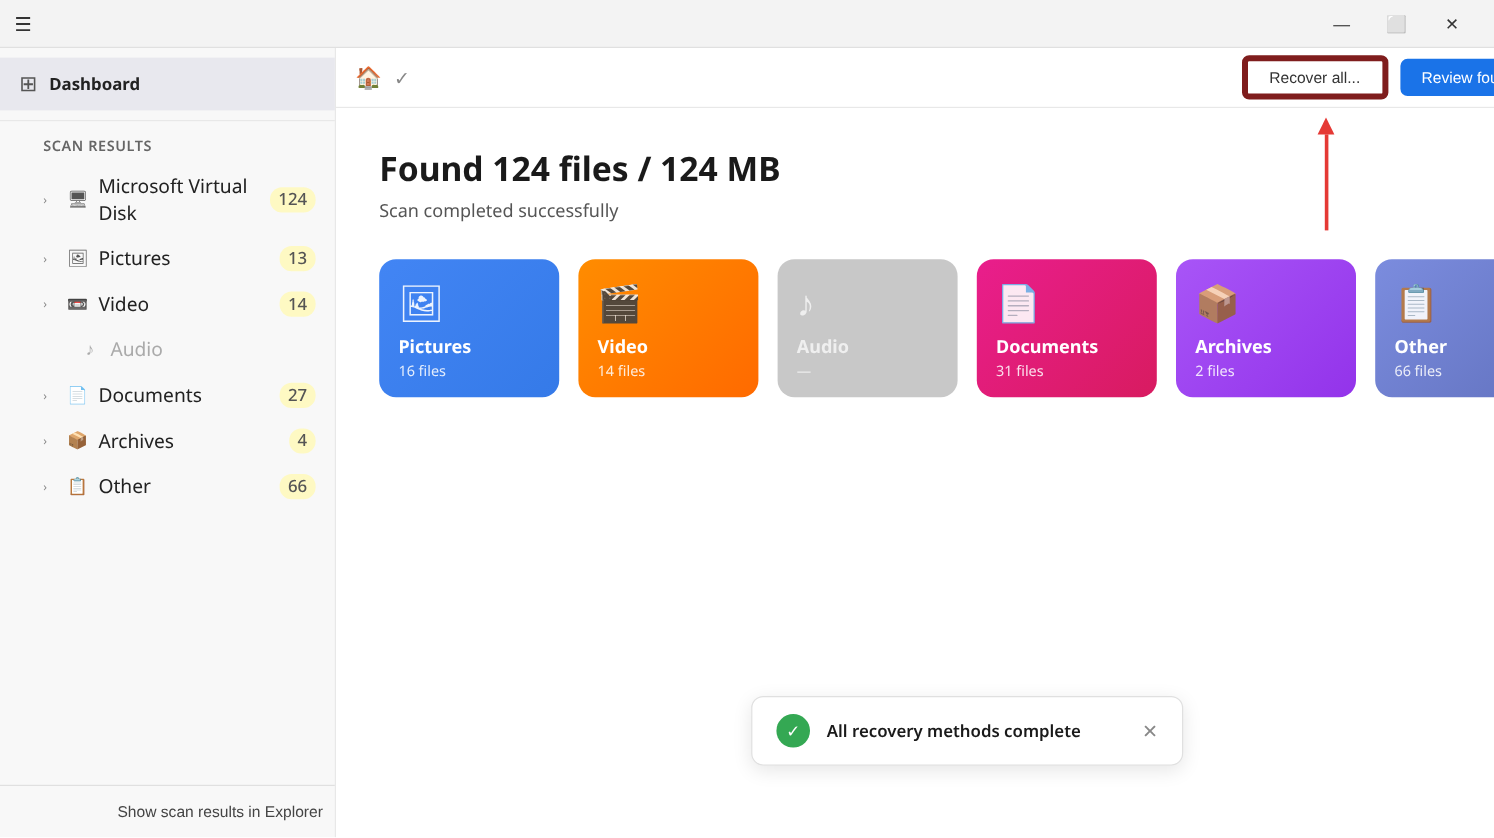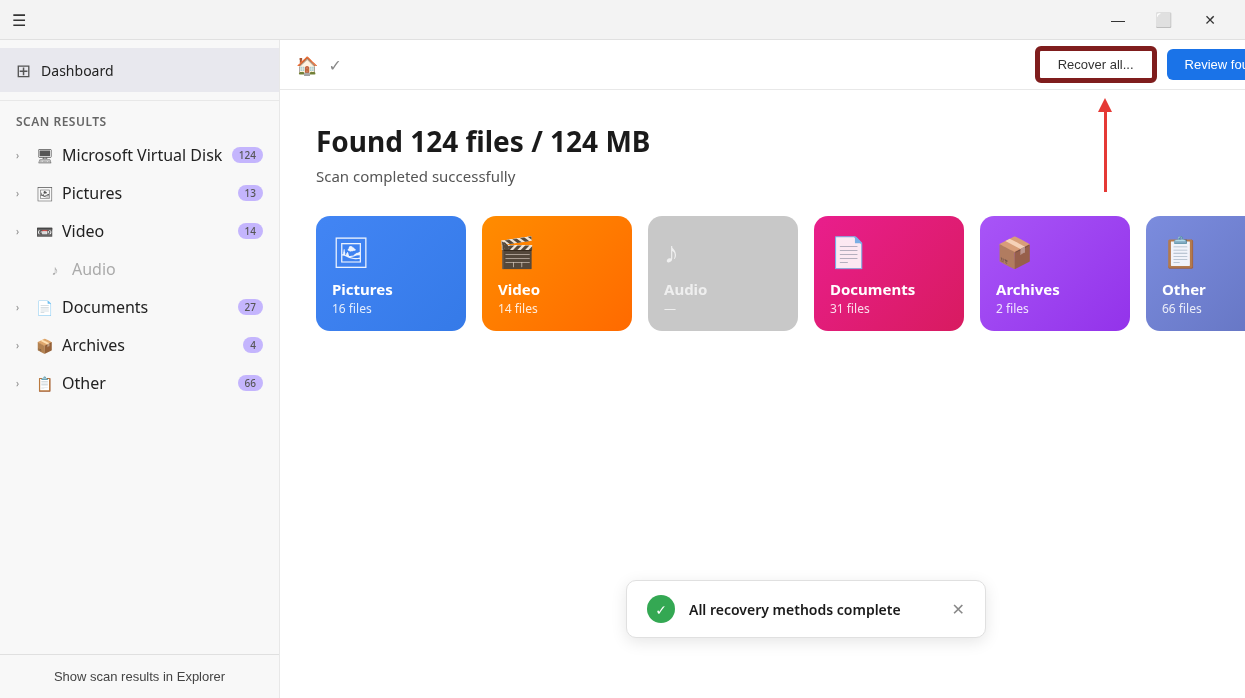--- a/index.html
+++ b/index.html
@@ -47,51 +47,51 @@
       padding: 8px 0;
       border-bottom: 1px solid #e8e8e8;
     }
     .sidebar-item-dashboard {
       display: flex; align-items: center; gap: 10px;
       padding: 10px 16px;
       background: #e8e8ee;
       cursor: pointer;
     }
     .sidebar-item-dashboard .dash-icon { color: #555; font-size: 18px; }
-    .sidebar-item-dashboard .dash-label { font-size: 14px; font-weight: 400; color: #222; }
-
-    .scan-results-section { flex: 1; overflow-y: auto; }
+    .sidebar-item-dashboard .dash-label { font-size: 14px; font-weight: 700; color: #222; }
+
+    .scan-results-section { flex: 1; overflow-y: auto; margin-left: 20px; }
     .scan-results-header { font-size: 12px; color: #666; font-weight: 600; padding: 12px 16px 6px; text-transform: uppercase; letter-spacing: 0.5px; }
 
     .sidebar-scan-item {
       display: flex; align-items: center; gap: 8px;
       padding: 8px 16px;
       cursor: pointer;
     }
 
     .sidebar-scan-item .chevron { font-size: 10px; color: #888; width: 12px; }
     .sidebar-scan-item .item-icon { font-size: 14px; color: #555; width: 18px; text-align: center; }
     .sidebar-scan-item .item-label { font-size: 16px; color: #222; flex: 1; }
     .sidebar-scan-item .item-count {
-      background: #c4b5fd; color: #555; font-size: 10px;
+      background: #fef9c3; color: #555; font-size: 14px;
       border-radius: 10px; padding: 1px 7px; font-weight: 500;
     }
     .sidebar-scan-item.audio-item { padding-left: 46px; }
     .sidebar-scan-item.audio-item .item-icon { color: #aaa; }
     .sidebar-scan-item.audio-item .item-label { color: #aaa; }
 
     .sidebar-footer {
       border-top: 1px solid #e0e0e0;
       padding: 0;
     }
     .show-explorer-btn {
       display: flex; align-items: center; justify-content: center;
       padding: 14px 16px;
       font-size: 13px; color: #444; cursor: pointer;
-      background: transparent; border: none; width: 100%;
+      background: transparent; border: none; width: 100%; margin-left: 44px;
     }
 
     
     .main-content {
       flex: 1;
       display: flex;
       flex-direction: column;
       background: #fff;
     }
 

